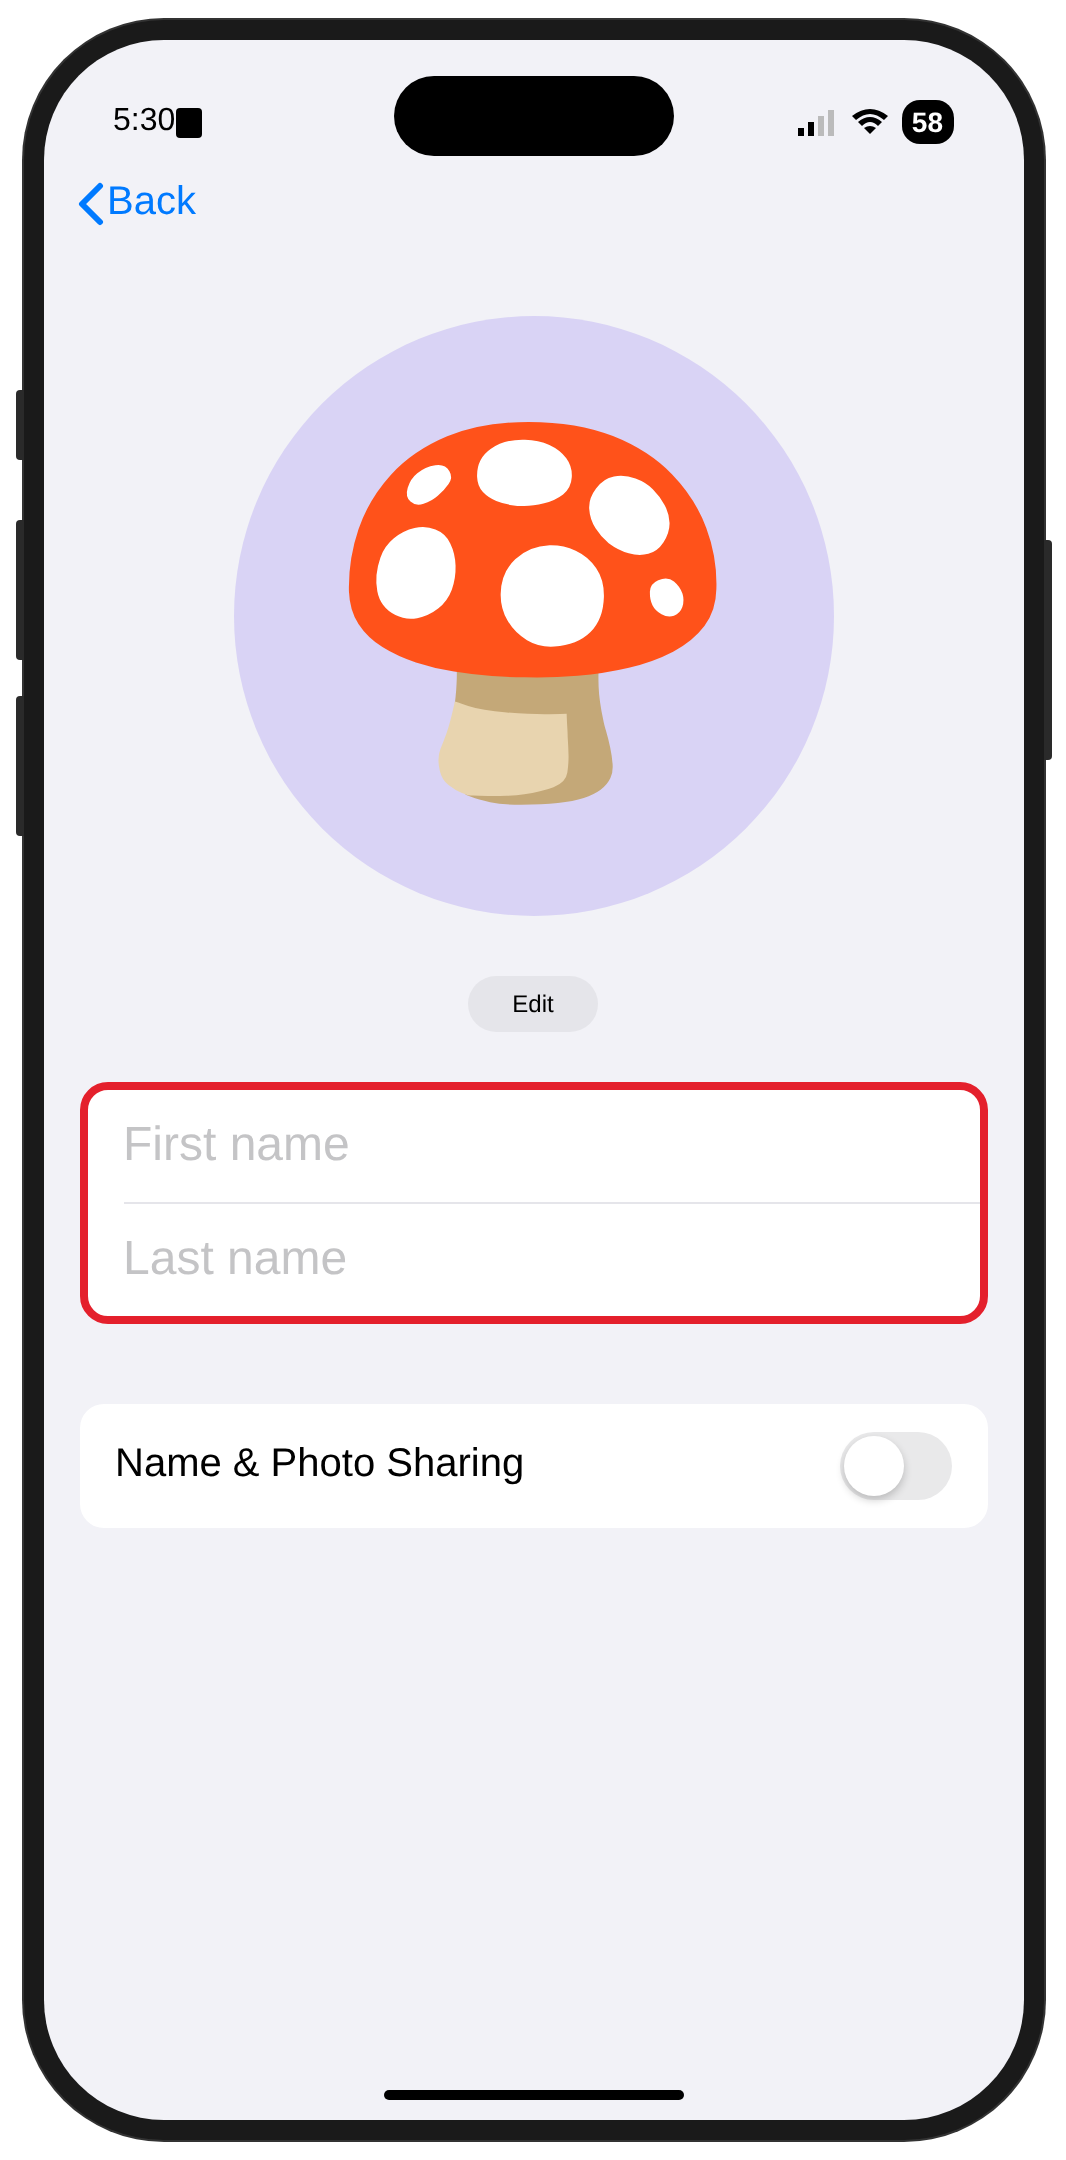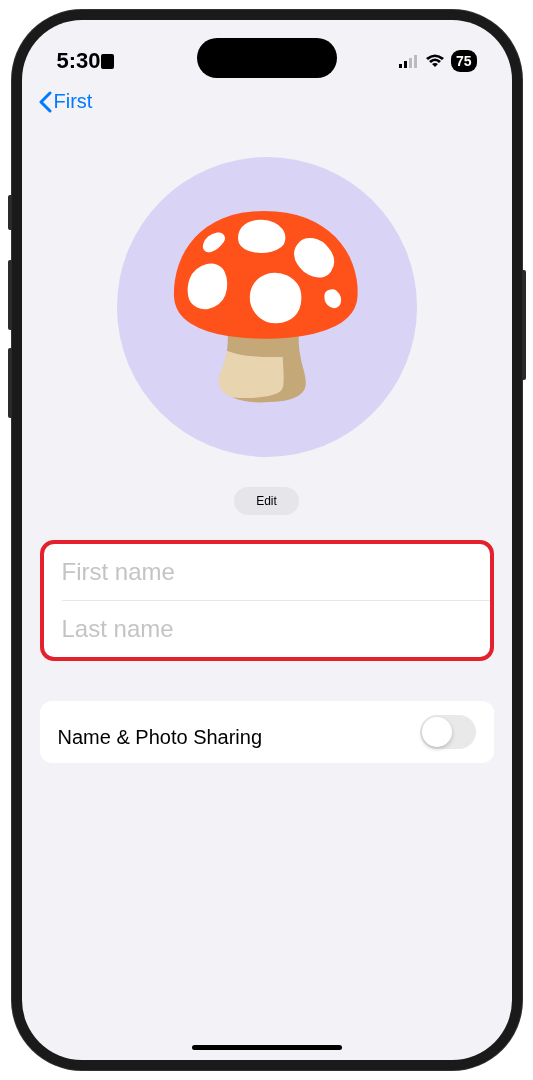--- a/index.html
+++ b/index.html
@@ -72,22 +72,22 @@
       display: flex;
       justify-content: space-between;
       align-items: center;
       padding: 22px 35px 0;
       height: 60px;
     }
     .status-left {
       display: flex;
       align-items: center;
       gap: 0;
-      font-size: 22px;
-      font-weight: 700;
+      font-size: 16px;
+      font-weight: 400;
     }
     .status-right {
       display: flex;
       align-items: center;
       gap: 6px;
     }
     .signal-icon, .wifi-icon {
       display: inline-flex;
     }
     .battery-badge {
@@ -167,21 +167,21 @@
       background: #e5e5ea;
       margin-left: 18px;
     }
     .settings-group {
       margin-top: 40px;
       background: #fff;
       border-radius: 12px;
       padding: 14px 18px;
       display: flex;
       justify-content: space-between;
-      align-items: flex-end;
+      align-items: center;
     }
     .settings-label {
       font-size: 20px;
       color: #000;
     }
     .toggle {
       width: 56px;
       height: 34px;
       background: #e9e9ea;
       border-radius: 17px;
@@ -247,31 +247,31 @@
           </svg>
         </span>
         <span class="wifi-icon">
           <svg width="20" height="14" viewBox="0 0 20 14">
             <path d="M10 13 L7 10 Q10 8 13 10 Z" fill="#000"></path>
             <path d="M4 7 Q10 2 16 7 L14 9 Q10 5 6 9 Z" fill="#000"></path>
             <path d="M1 4 Q10 -3 19 4 L17 6 Q10 0 3 6 Z" fill="#000"></path>
           </svg>
         </span>
         <span class="battery-badge">
-          <span>75</span>
+          <span>58</span>
         </span>
       </div>
     </div>
 
     <div class="nav-bar">
       <div class="back-button">
         <svg width="14" height="22" viewBox="0 0 14 22">
           <path d="M12 2 L3 11 L12 20" stroke="#007aff" stroke-width="3" fill="none" stroke-linecap="round" stroke-linejoin="round"></path>
         </svg>
-        <span>First</span>
+        <span>Back</span>
       </div>
     </div>
 
     <div class="content">
       <div class="avatar-section">
         <div class="avatar-circle">
           <span class="mushroom-emoji">🍄</span>
         </div>
         <button class="edit-button">Edit</button>
       </div>

